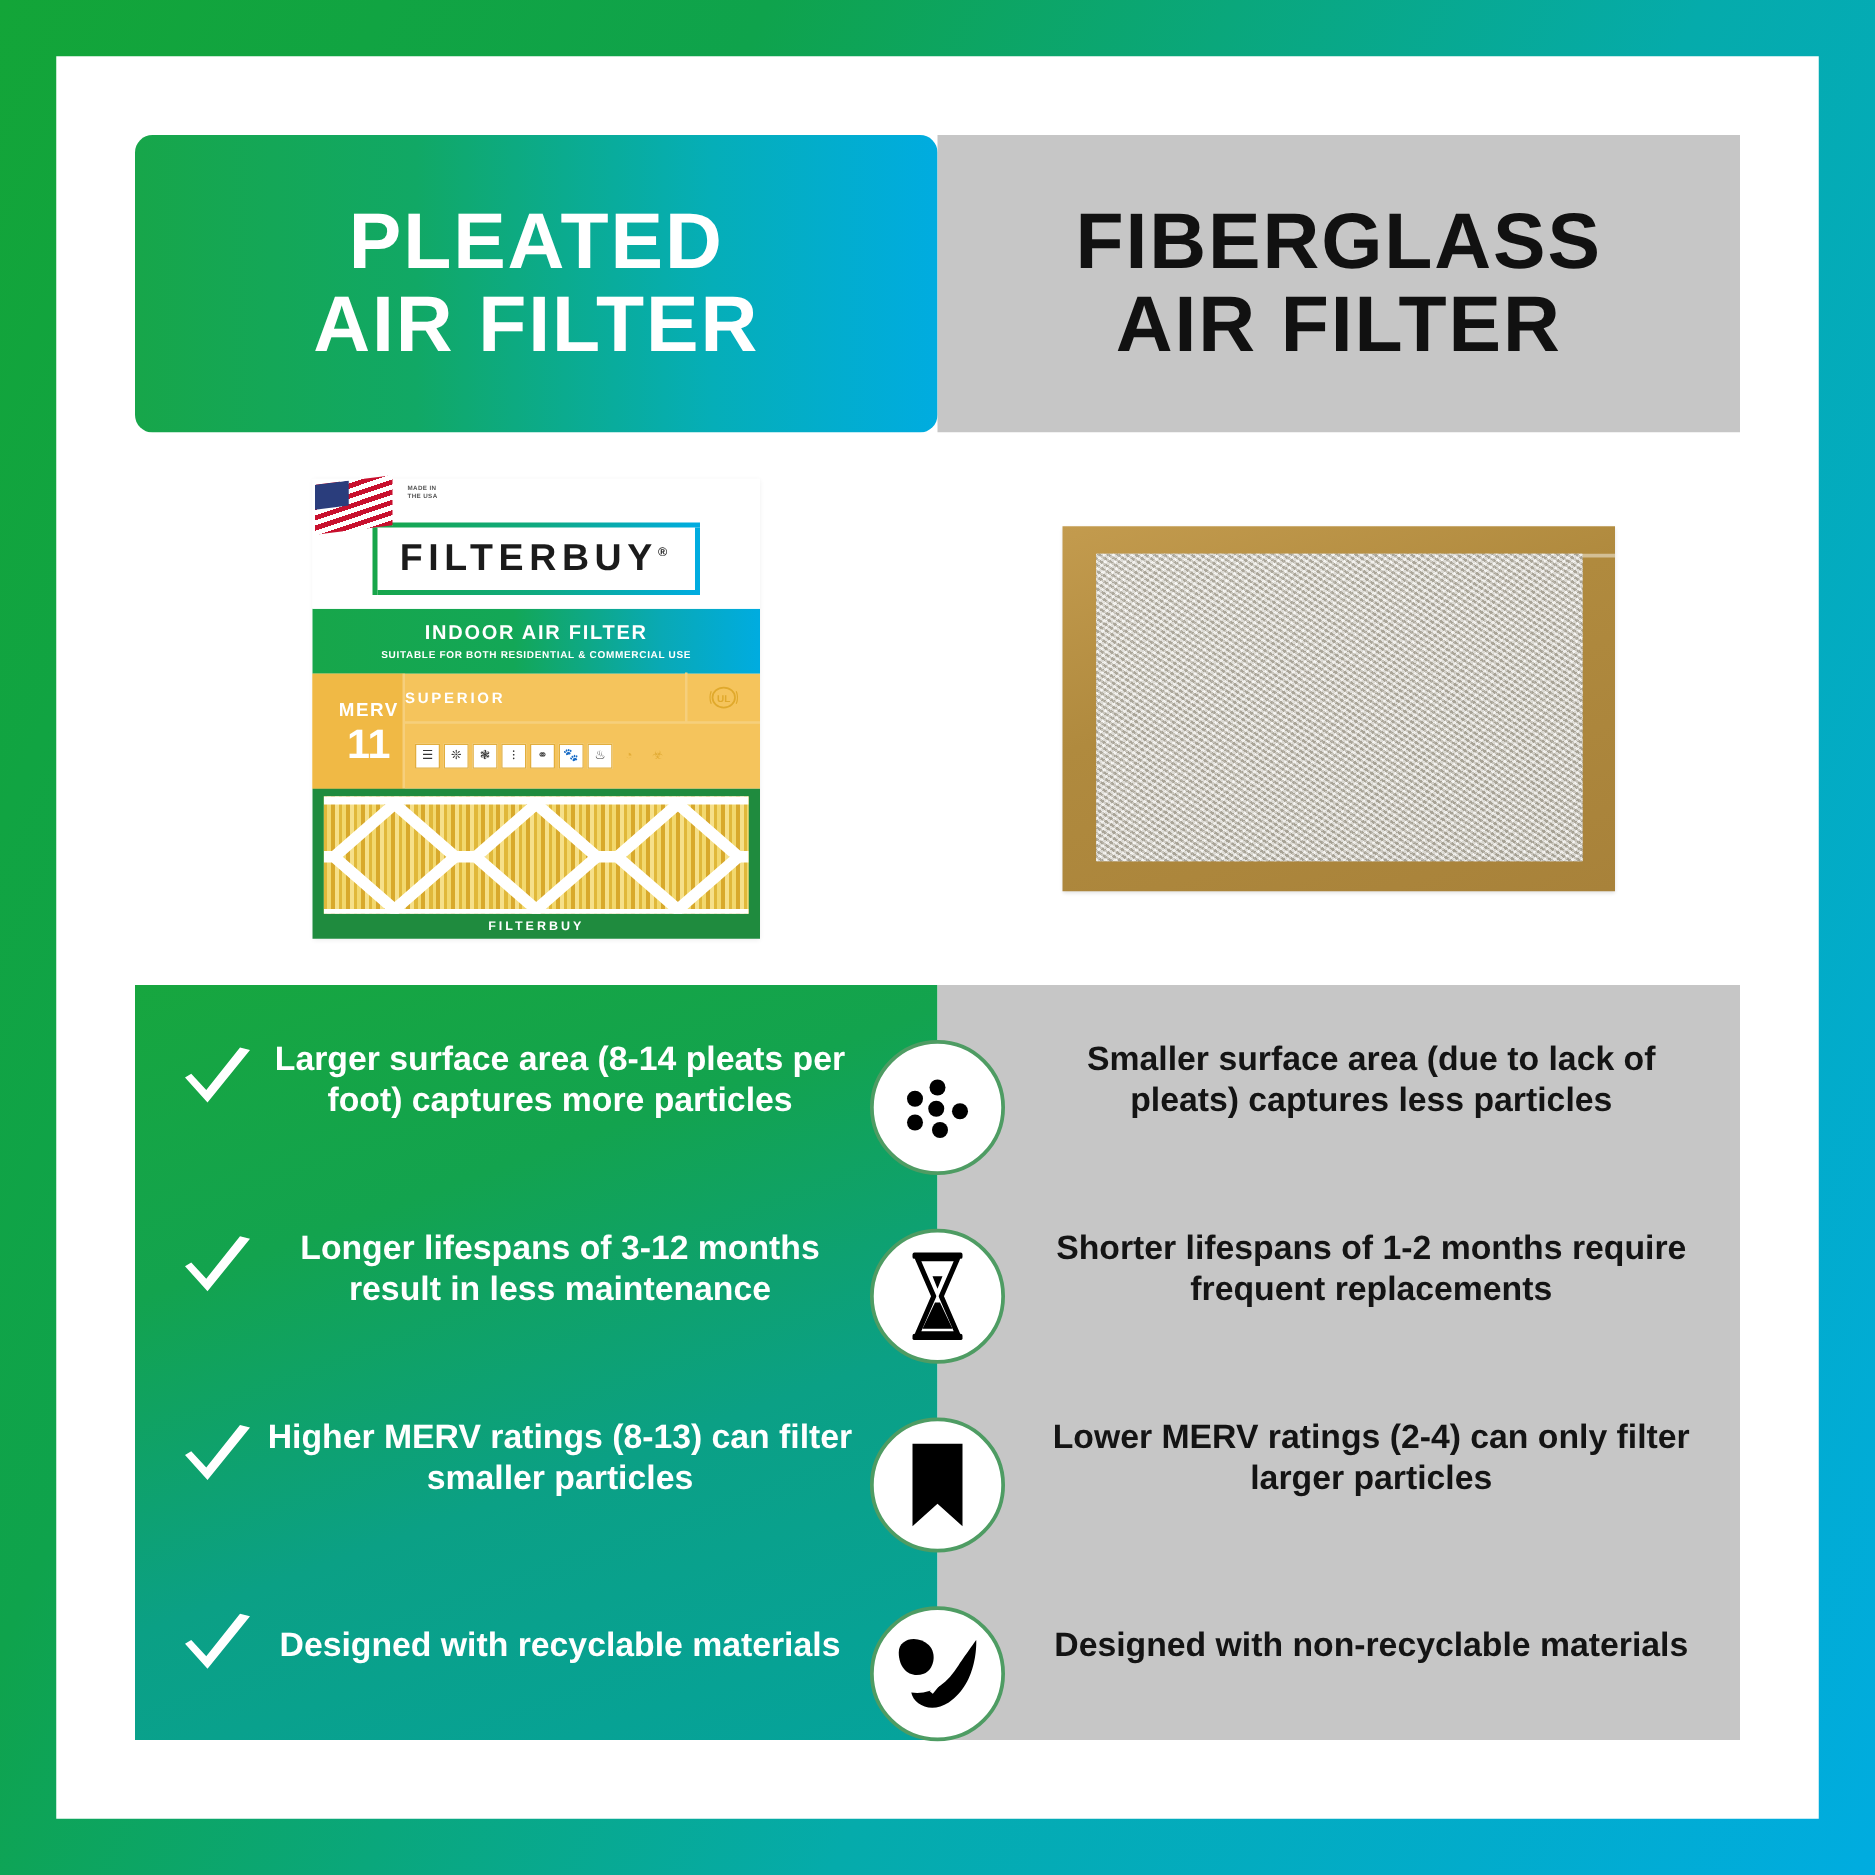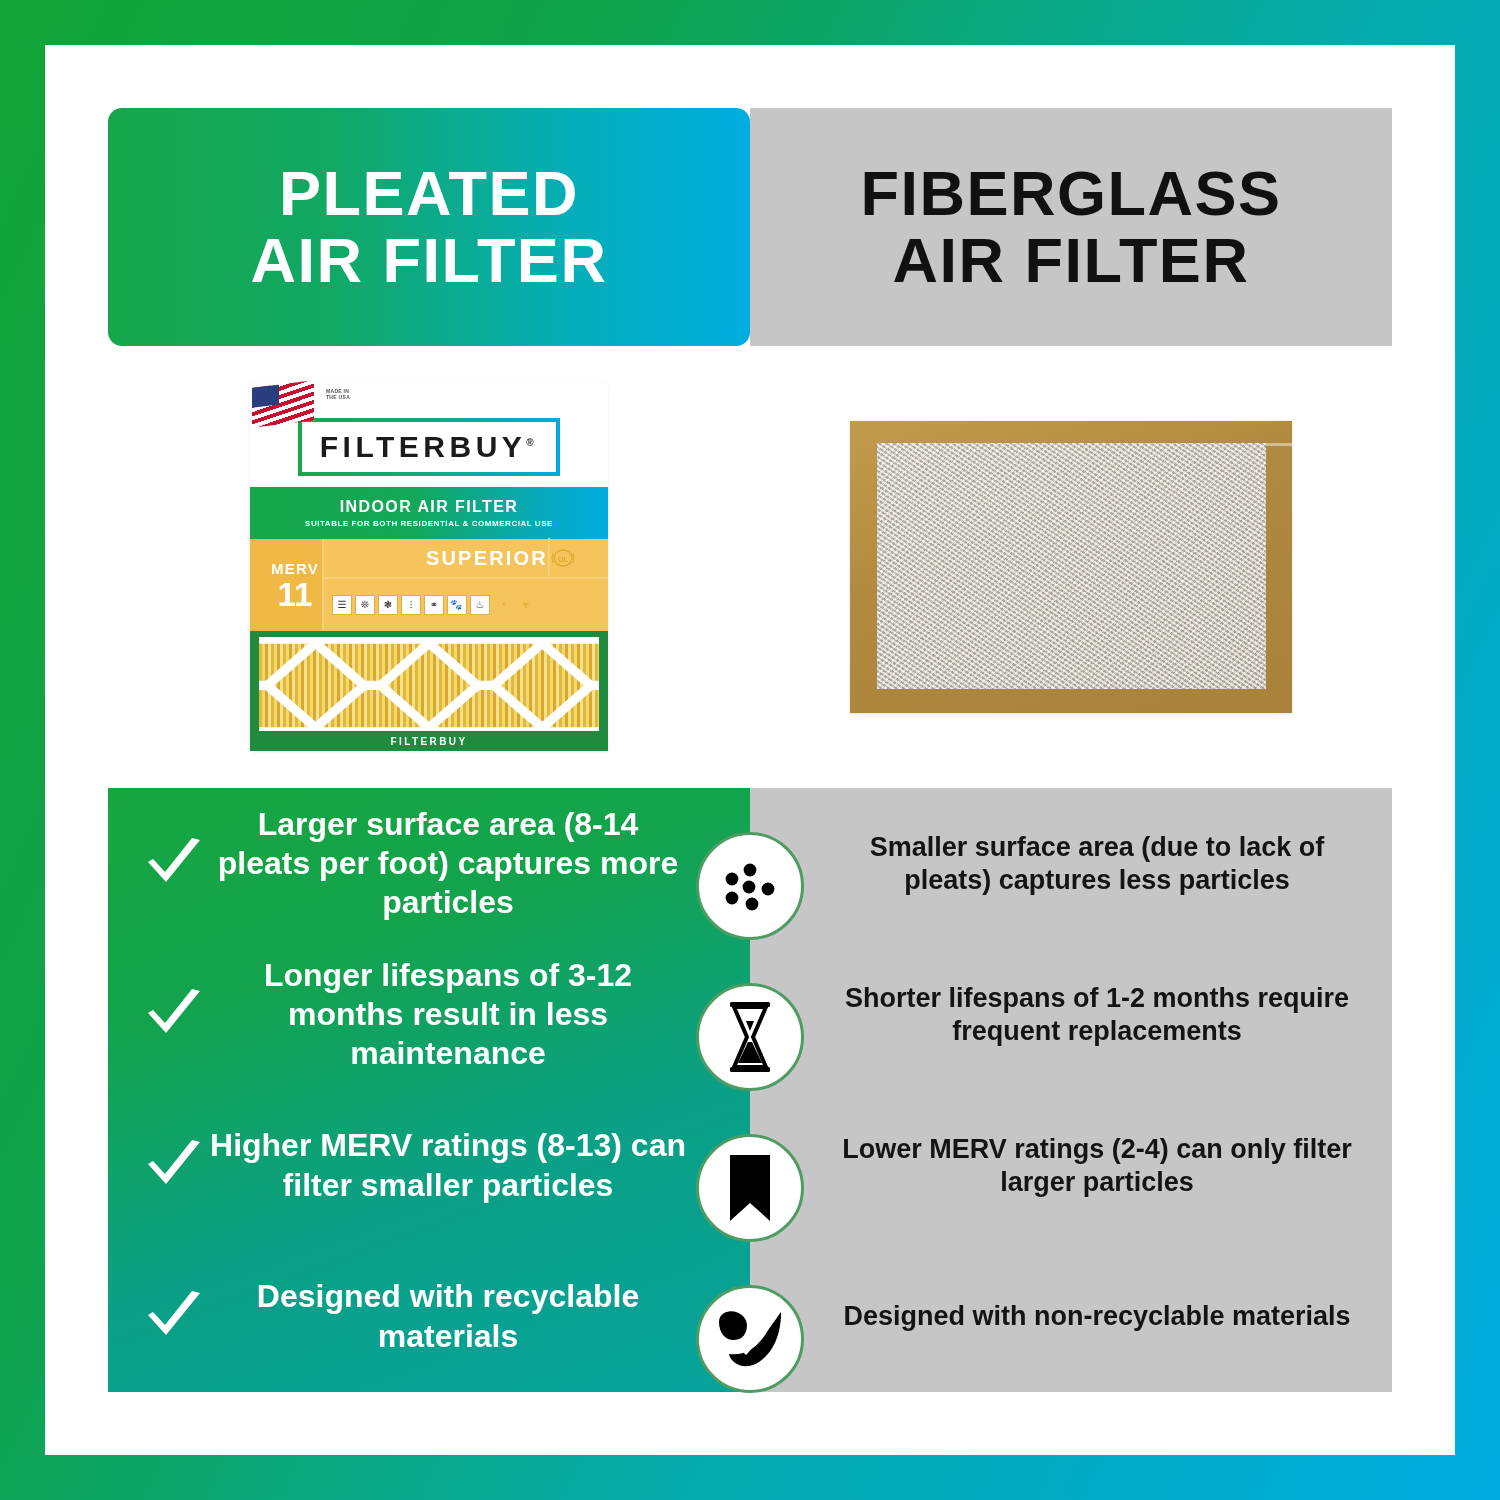--- a/index.html
+++ b/index.html
@@ -209,33 +209,33 @@
   }
   .fb-superior-row {
     height: 40px;
     display: flex;
     align-items: center;
     border-bottom: 2px solid #f6cf7c;
     position: relative;
   }
   .fb-superior {
     flex: 1;
-    text-align: right;
-    font-size: 20px;
+    text-align: left;
+    font-size: 12px;
     font-weight: bold;
     color: #ffffff;
     letter-spacing: 2.2px;
   }
   .fb-ul {
     width: 60px;
     border-left: 2px solid #f6cf7c;
     height: 40px;
     display: flex;
     align-items: center;
-    justify-content: flex-start;
+    justify-content: center;
     font-size: 13px;
     color: #e0a92c;
     font-weight: bold;
   }
   .fb-icons {
     flex: 1;
     display: flex;
     align-items: center;
     gap: 3px;
     padding: 0 8px;
@@ -347,21 +347,21 @@
   }
   .check-mark svg { display: block; }
 
   .row-text {
     flex: 1;
     text-align: center;
     line-height: 1.22;
   }
   .row-text.light {
     color: #ffffff;
-    font-size: 32px;
+    font-size: 27px;
     font-weight: bold;
   }
   .row-text.dark {
     color: #141414;
     font-size: 27px;
     font-weight: bold;
   }
 
   
   .badges {

